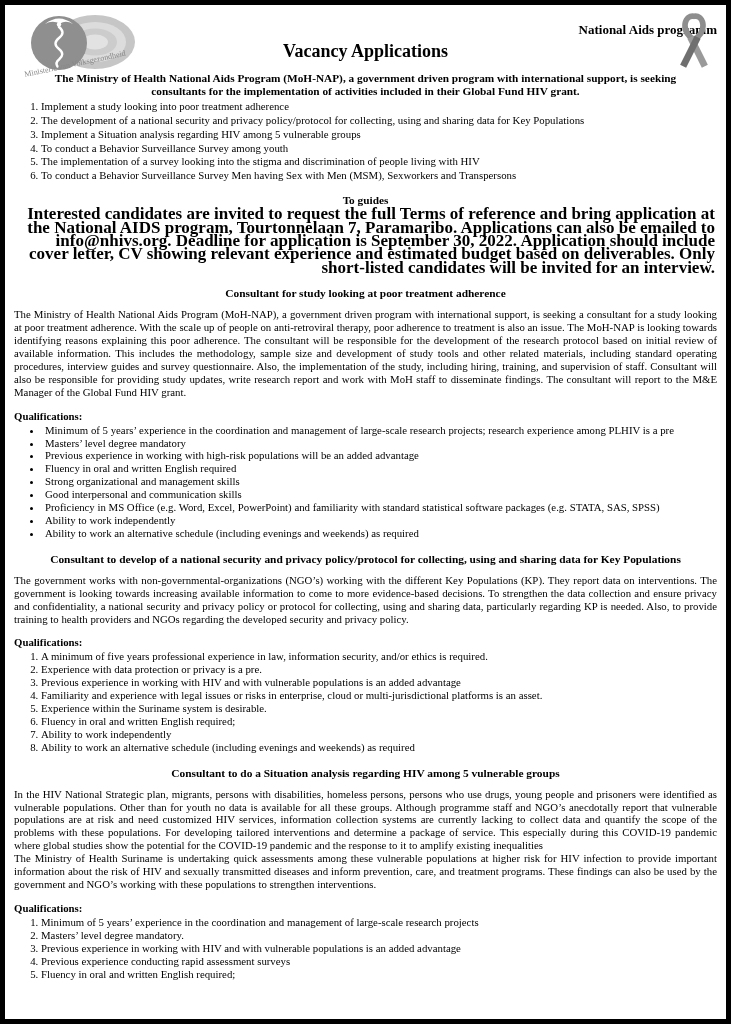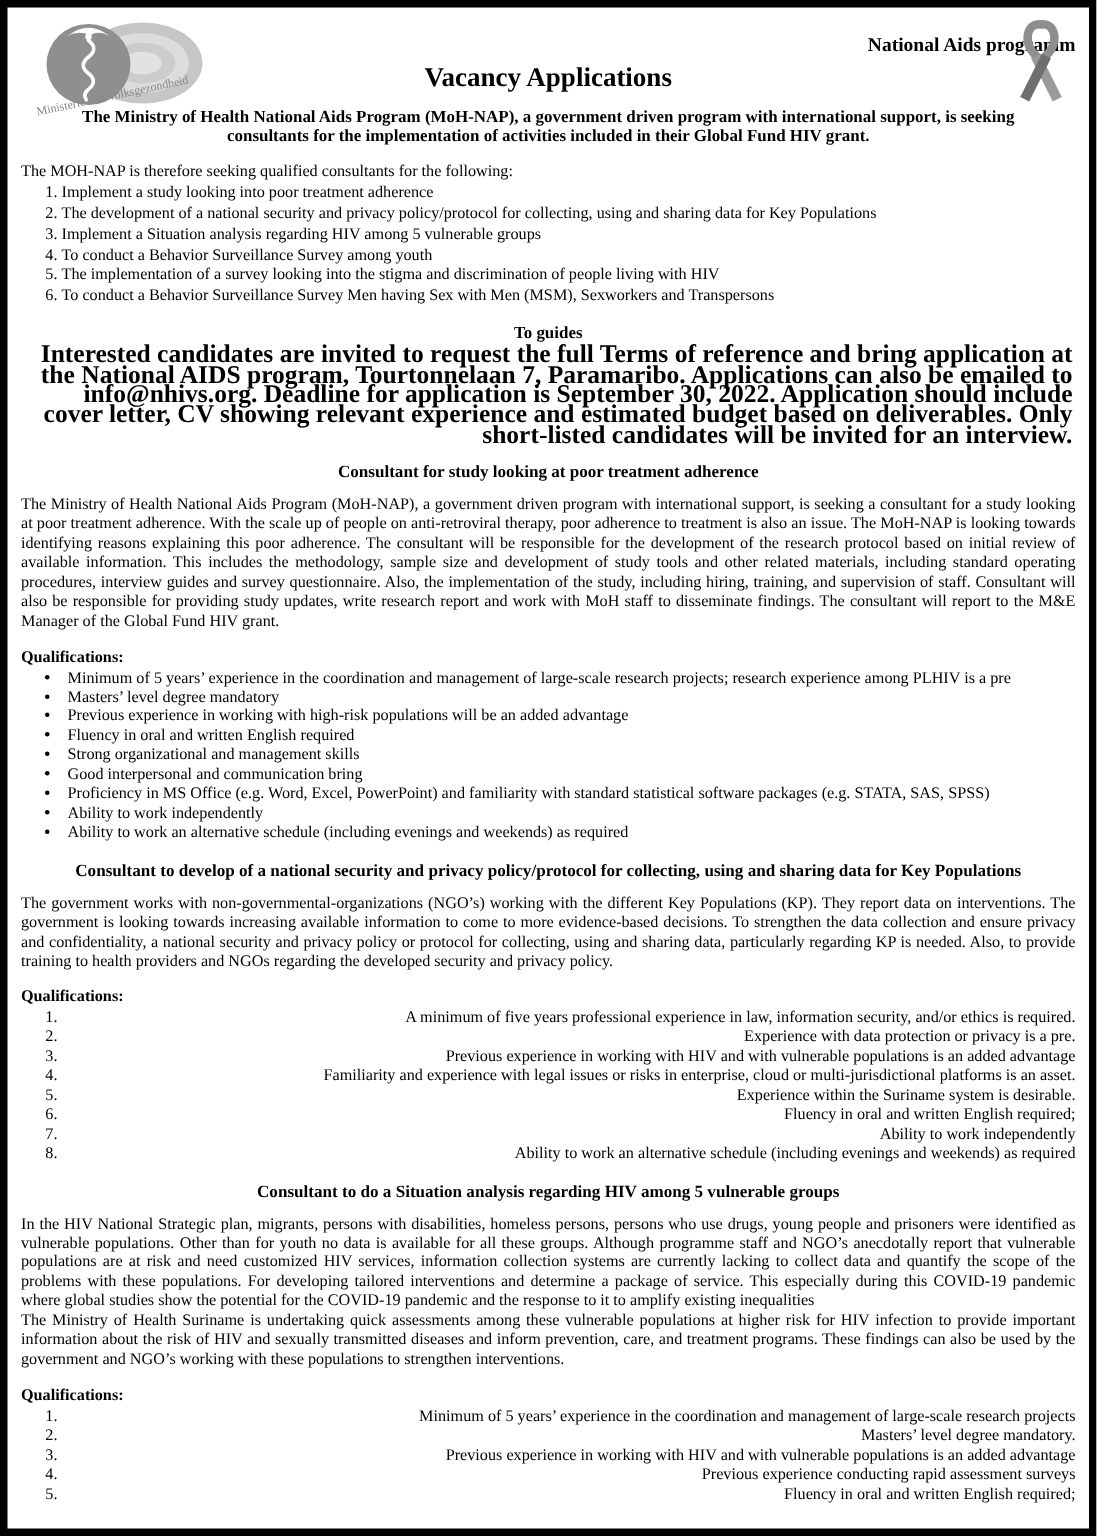--- a/index.html
+++ b/index.html
@@ -24,21 +24,21 @@
   ol.seeking li{line-height:13.9px;}
   .report{text-align:center;margin:13px 0 0;line-height:13px;}
   .apply-head{text-align:center;font-weight:bold;font-size:11.3px;margin:11px 0 0;}
   .apply-body{font-weight:bold;font-size:17px;text-align:right;margin:1px 2px 0;line-height:13.4px;}
   .sec-head{text-align:center;font-weight:bold;font-size:11.4px;margin:13px 0 0;}
   .para{text-align:justify;line-height:12.9px;margin:9px 0 0;}
   .para + .para{margin-top:0;}
   .qual-label{font-weight:bold;margin:11px 0 0;line-height:13px;}
   ul.bullets{list-style:disc;margin:1px 0 0;padding-left:29px;}
   ul.bullets li{line-height:12.9px;padding-left:2px;}
-  ol.nums{margin:1px 0 0;padding-left:27px;text-align:right;}
+  ol.nums{margin:1px 0 0;padding-left:27px;}
   ol.nums li{line-height:12.9px;}
   .logo{position:absolute;left:16px;top:6px;width:118px;height:74px;}
   .ribbon{position:absolute;right:14px;top:8px;width:36px;height:62px;}
 </style>
 </head>
 <body>
 
 <div class="page">
 
   <svg class="logo" viewBox="0 0 118 74">
@@ -57,21 +57,20 @@
     <path d="M17 26 C11 22 7.5 16 8.5 10 C9.5 4.5 13 2.5 17 3.2 C21 2.5 24.5 4.5 25.5 10 C26.5 16 23 22 17 26 Z" fill="none" stroke="#8e8e8e" stroke-width="5.5"></path>
     <path d="M13.5 23.5 L27.5 51.5" stroke="#9a9a9a" stroke-width="6.5"></path>
     <path d="M20.5 23.5 L6.5 51.5" stroke="#6f6f6f" stroke-width="6.5"></path>
   </svg>
 
   <div class="program">National Aids programm</div>
   <div class="vacancy">Vacancy Applications</div>
 
   <div class="intro">The Ministry of Health National Aids Program (MoH-NAP), a government driven program with international support, is seeking consultants for the implementation of activities included in their Global Fund HIV grant.</div>
 
-  <div class="lead">The MOH-NAP is therefore seeking qualified consultants for the following:</div>
   <ol class="seeking">
       <li>Implement a study looking into poor treatment adherence</li>
       <li>The development of a national security and privacy policy/protocol for collecting, using and sharing data for Key Populations</li>
       <li>Implement a Situation analysis regarding HIV among 5 vulnerable groups</li>
       <li>To conduct a Behavior Surveillance Survey among youth</li>
       <li>The implementation of a survey looking into the stigma and discrimination of people living with HIV</li>
       <li>To conduct a Behavior Surveillance Survey Men having Sex with Men (MSM), Sexworkers and Transpersons</li>
     </ol>
 
 
@@ -80,21 +79,21 @@
 
   <div class="sec-head">Consultant for study looking at poor treatment adherence</div>
   <div class="para">The Ministry of Health National Aids Program (MoH-NAP), a government driven program with international support, is seeking a consultant for a study looking at poor treatment adherence. With the scale up of people on anti-retroviral therapy, poor adherence to treatment is also an issue. The MoH-NAP is looking towards identifying reasons explaining this poor adherence. The consultant will be responsible for the development of the research protocol based on initial review of available information. This includes the methodology, sample size and development of study tools and other related materials, including standard operating procedures, interview guides and survey questionnaire. Also, the implementation of the study, including hiring, training, and supervision of staff. Consultant will also be responsible for providing study updates, write research report and work with MoH staff to disseminate findings. The consultant will report to the M&amp;E Manager of the Global Fund HIV grant.</div>
   <div class="qual-label">Qualifications:</div>
   <ul class="bullets">
       <li>Minimum of 5 years’ experience in the coordination and management of large-scale research projects; research experience among PLHIV is a pre</li>
       <li>Masters’ level degree mandatory</li>
       <li>Previous experience in working with high-risk populations will be an added advantage</li>
       <li>Fluency in oral and written English required</li>
       <li>Strong organizational and management skills</li>
-      <li>Good interpersonal and communication bring</li>
+      <li>Good interpersonal and communication skills</li>
       <li>Proficiency in MS Office (e.g. Word, Excel, PowerPoint) and familiarity with standard statistical software packages (e.g. STATA, SAS, SPSS)</li>
       <li>Ability to work independently</li>
       <li>Ability to work an alternative schedule (including evenings and weekends) as required</li>
     </ul>
 
   <div class="sec-head">Consultant to develop of a national security and privacy policy/protocol for collecting, using and sharing data for Key Populations</div>
   <div class="para">The government works with non-governmental-organizations (NGO’s) working with the different Key Populations (KP). They report data on interventions. The government is looking towards increasing available information to come to more evidence-based decisions. To strengthen the data collection and ensure privacy and confidentiality, a national security and privacy policy or protocol for collecting, using and sharing data, particularly regarding KP is needed. Also, to provide training to health providers and NGOs regarding the developed security and privacy policy.</div>
   <div class="qual-label">Qualifications:</div>
   <ol class="nums">
       <li>A minimum of five years professional experience in law, information security, and/or ethics is required.</li>

